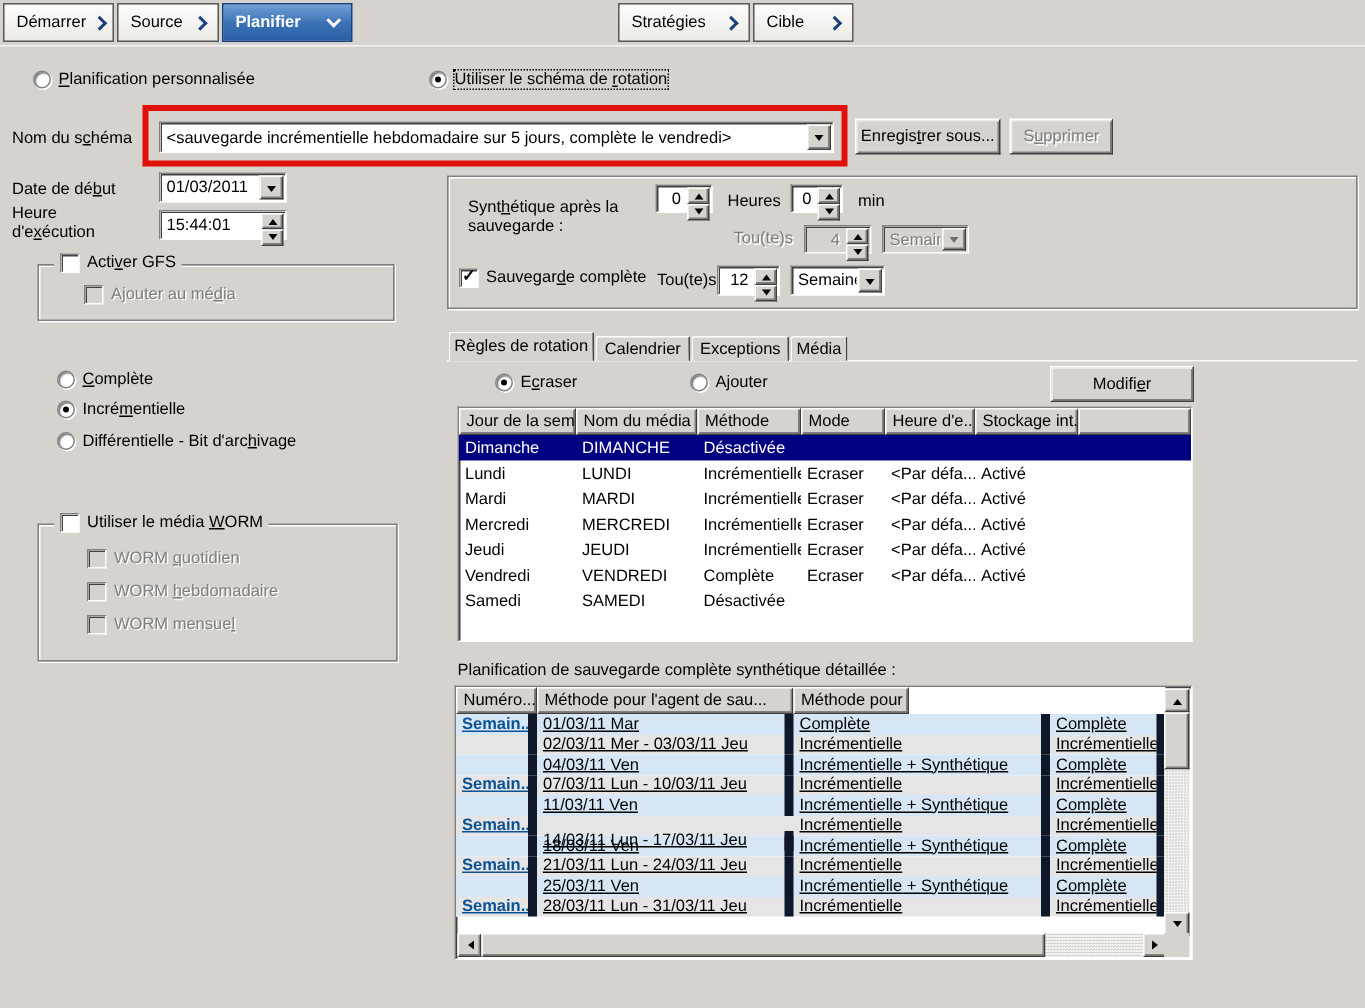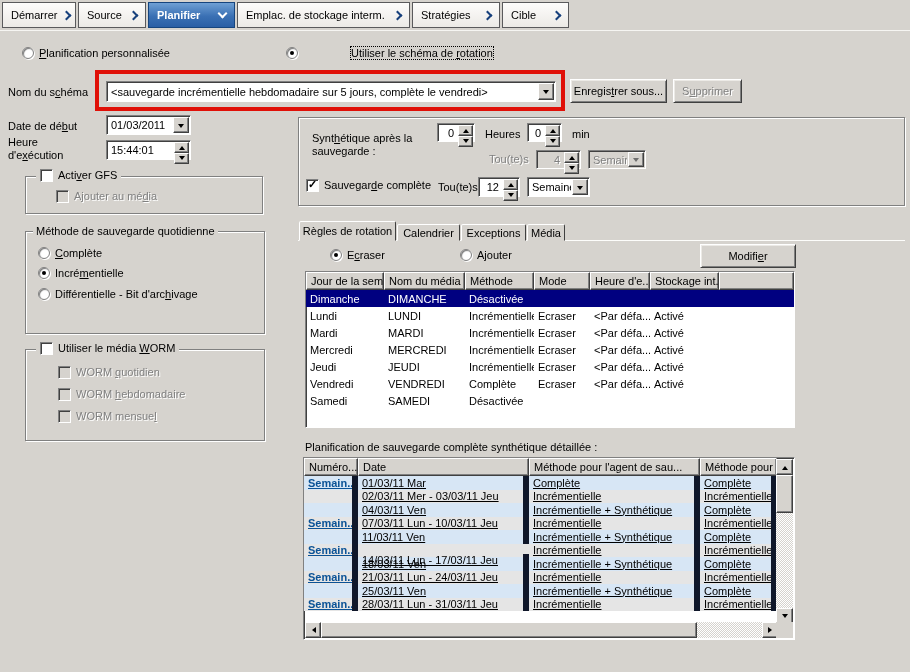--- a/index.html
+++ b/index.html
@@ -50,21 +50,21 @@
   .rd-row,.cb{position:absolute;display:flex;align-items:flex-start;gap:5px;cursor:pointer;}
   .rd{width:12px;height:12px;border-radius:50%;background:#fff;position:relative;flex:none;
       border:1px solid #808080;box-shadow:inset 1px 1px 1px rgba(64,64,64,.7),1px 1px 0 #fff;box-sizing:border-box;}
   .rd.checked::after{content:"";position:absolute;left:3px;top:3px;width:4px;height:4px;border-radius:50%;background:#000;}
   .box{width:13px;height:13px;background:#fff;position:relative;flex:none;box-sizing:border-box;
        border:1px solid;border-color:#808080 #fff #fff #808080;box-shadow:inset 1px 1px 0 #404040;}
   .box.checked::after{content:"✓";position:absolute;left:1px;top:-2px;font-size:11px;font-weight:bold;line-height:13px;}
   .cb.disabled .box{background:#d6d3ce;}
   .cb.disabled .lbl{color:#808080;text-shadow:1px 1px 0 #fff;}
   .lbl{margin-top:0px;white-space:nowrap;}
-  .focus{outline:1px dotted #000;margin-left:48px;}
+  .focus{outline:1px dotted #000;}
 
   .slabel{position:absolute;white-space:nowrap;}
   .gray-emboss{color:#808080;text-shadow:1px 1px 0 #fff;}
 
   
   .group,.panel{position:absolute;border:1px solid #808080;box-shadow:inset 1px 1px 0 #fff,1px 1px 0 #fff;box-sizing:border-box;}
   .gtitle{position:absolute;top:-7px;left:7px;background:#d6d3ce;padding:0 3px;white-space:nowrap;}
 
   
   .redbox{position:absolute;left:95px;top:70px;width:470px;height:41px;border:4px solid #e01008;
@@ -120,24 +120,20 @@
       <span class="chev"></span>
     </div>
     <div class="wtab" style="left:78px;width:68px">
       <span>Source</span>
       <span class="chev"></span>
     </div>
     <div class="wtab selected" style="left:148px;width:87px">
       <span>Planifier</span>
       <span class="chev down"></span>
     </div>
-    <div class="wtab" style="left:237px;width:173px">
-      <span>Emplac. de stockage interm.</span>
-      <span class="chev"></span>
-    </div>
     <div class="wtab" style="left:412px;width:88px">
       <span>Stratégies</span>
       <span class="chev"></span>
     </div>
     <div class="wtab" style="left:502px;width:67px">
       <span>Cible</span>
       <span class="chev"></span>
     </div>
   </div>
   <div class="tabline"></div>
@@ -189,23 +185,20 @@
   <div class="group" style="left:25px;top:176px;width:238px;height:38px"></div>
   <div class="cb" style="left:36px;top:169px;background:#d6d3ce;padding:0 4px">
     <span class="box"></span>
     <span class="lbl">Acti<u>v</u>er GFS</span>
   </div>
   <div class="cb disabled" style="left:56px;top:190px">
     <span class="box"></span>
     <span class="lbl">Ajouter au mé<u>d</u>ia</span>
   </div>
 
-  <div class="group" style="left:25px;top:231px;width:240px;height:103px">
-    <span class="gtitle">Méthode de sauvegarde quotidienne</span>
-  </div>
   <div class="rd-row" style="left:38px;top:247px">
     <span class="rd"></span>
     <span class="lbl"><u>C</u>omplète</span>
   </div>
   <div class="rd-row" style="left:38px;top:267px">
     <span class="rd checked"></span>
     <span class="lbl">Incré<u>m</u>entielle</span>
   </div>
   <div class="rd-row" style="left:38px;top:288px">
     <span class="rd"></span>
@@ -392,21 +385,20 @@
         <div class="td c4" style="width: 60px;"></div>
         <div class="td c5" style="width: 69px;"></div>
       </div>
     </div>
 
   <div class="slabel" style="left:305px;top:441px">Planification de sauvegarde complète synthétique détaillée :</div>
   <div class="abs sunken" style="left:303px;top:457px;width:492px;height:183px;background:#fff">
     <div id="t2" class="tbl" style="width:473px">
         <div class="trow thead">
           <div class="th c0" style="width: 54px;">Numéro...</div>
-          <div class="th c1" style="width: 171px;">Date</div>
           <div class="th c2" style="width: 171px;">Méthode pour l'agent de sau...</div>
           <div class="th c3" style="width: 77px;">Méthode pour l'ag</div>
         </div>
         <div class="trow odd">
           <div class="td c0" style="width: 54px;">Semain...</div>
           <div class="td c1" style="width: 171px;">01/03/11 Mar</div>
           <div class="td c2" style="width: 171px;">Complète</div>
           <div class="td c3" style="width: 77px;">Complète</div>
         </div>
         <div class="trow even">

